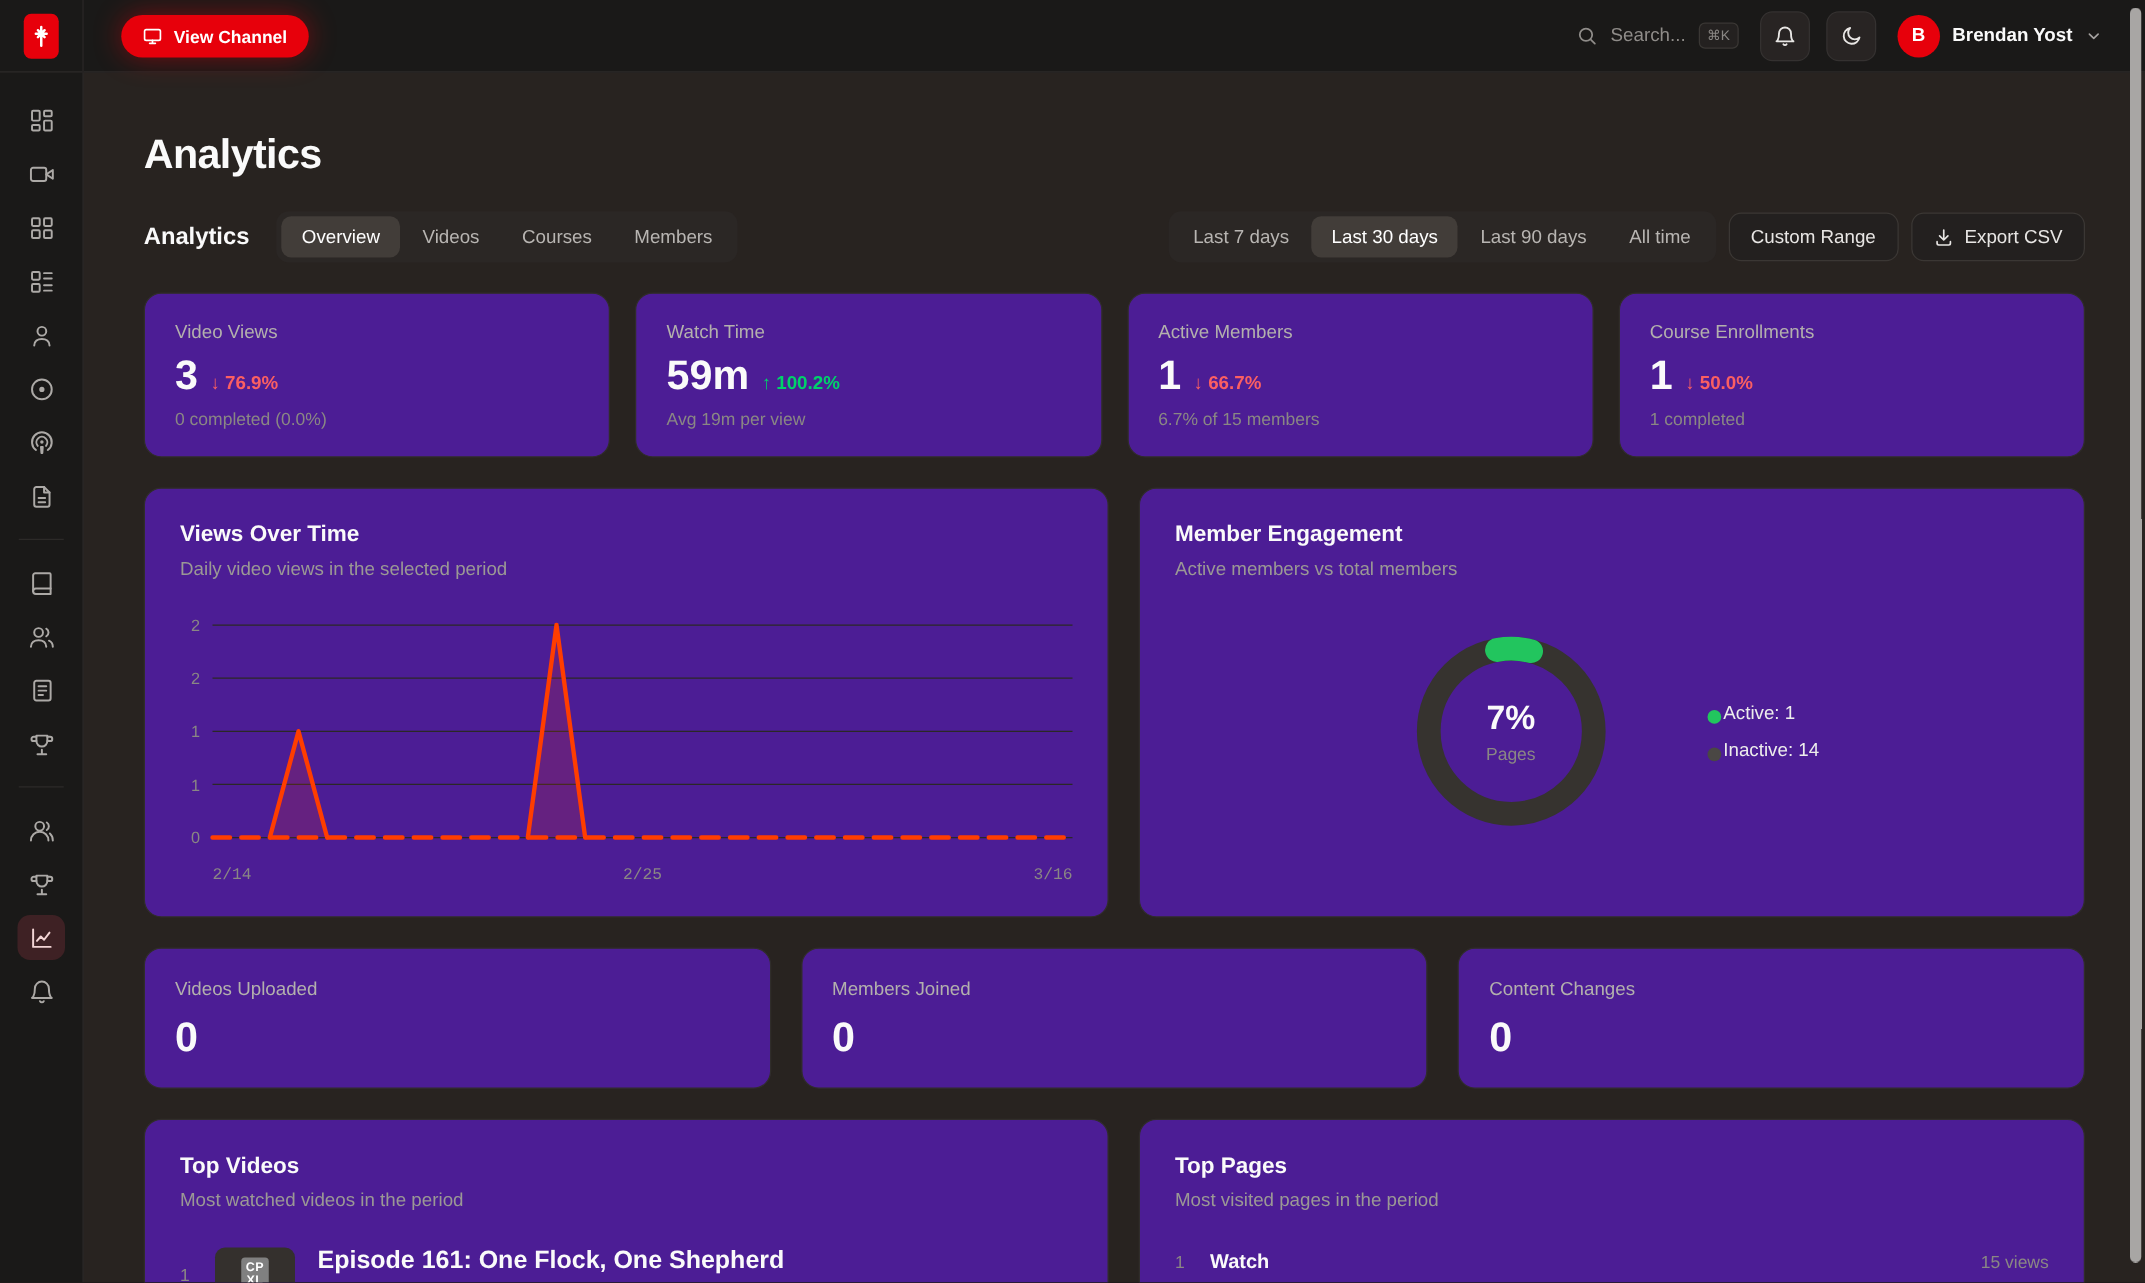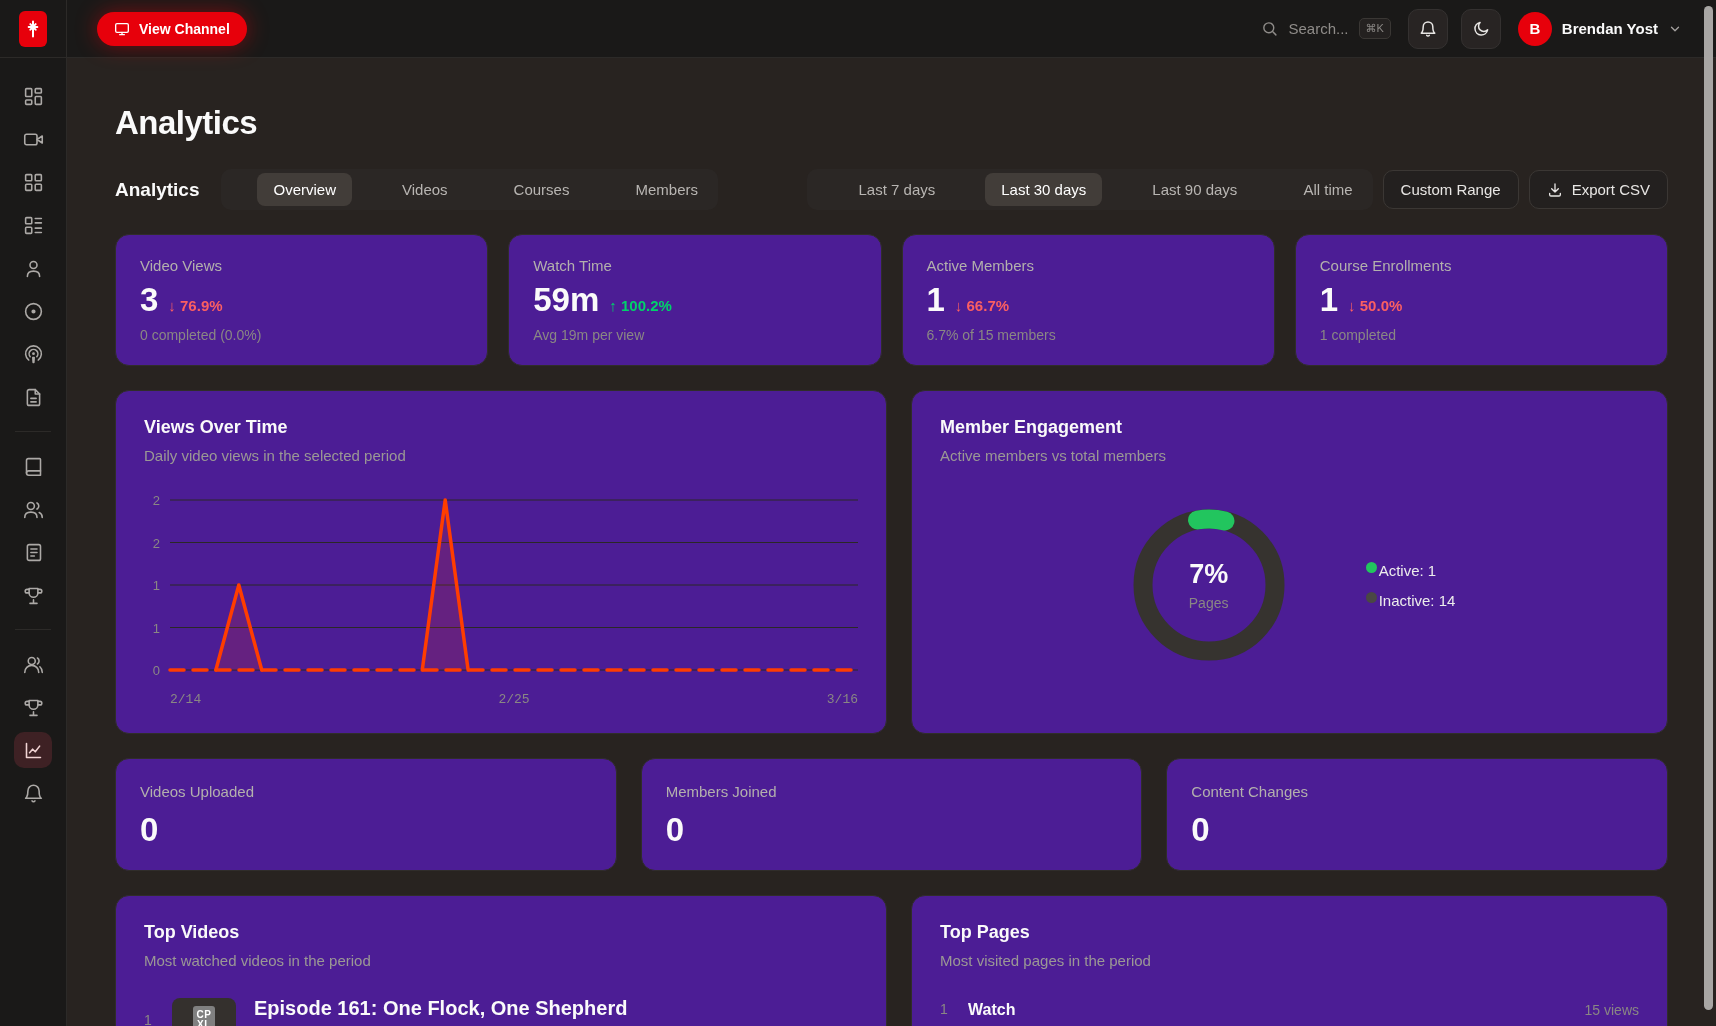--- a/index.html
+++ b/index.html
@@ -29,21 +29,21 @@
   .user-btn{display:flex;align-items:center;gap:10px;background:none;border:none;color:#fafafa;cursor:pointer;font-family:inherit;padding:4px;}
   .avatar{width:34px;height:34px;border-radius:50%;background:#e7000b;color:#fff;font-size:15px;font-weight:bold;display:flex;align-items:center;justify-content:center;}
   .user-name{font-size:15px;font-weight:bold;}
   .user-btn svg{width:14px;height:14px;color:#a5a2a0;}
   
   .content{padding:46px 48px 0;overflow:hidden;}
   h1{margin:0 0 27px;font-size:33px;font-weight:bold;letter-spacing:-.5px;}
   .controls{display:flex;align-items:center;margin-bottom:24px;}
   .section-label{font-size:19px;font-weight:bold;margin-right:22px;}
   .seg{background:#2b2725;border-radius:10px;padding:4px;display:flex;gap:2px;}
-  .seg button{border:none;background:none;color:#b8b5b2;font-family:inherit;font-size:15px;padding:8px 16px;border-radius:8px;cursor:pointer;white-space:nowrap;margin-left:32px;}
+  .seg button{border:none;background:none;color:#b8b5b2;font-family:inherit;font-size:15px;padding:8px 16px;border-radius:8px;cursor:pointer;white-space:nowrap;}
   .seg button.active{background:#423d39;color:#fff;}
   .controls-right{margin-left:auto;display:flex;align-items:center;gap:10px;}
   .outline-btn{background:#23201f;border:1px solid #3b3734;color:#e8e6e4;font-family:inherit;font-size:15px;border-radius:10px;padding:10px 17px;display:flex;align-items:center;gap:9px;cursor:pointer;white-space:nowrap;}
   .outline-btn svg{width:16px;height:16px;}
   .card{background:#4c1d95;border:1px solid #302d2a;border-radius:14px;}
   
   .stats-row{display:grid;grid-template-columns:repeat(4,1fr);gap:20px;margin-bottom:24px;}
   .stat-card{padding:22px 24px;}
   .stat-label{font-size:15px;color:#b3b0ad;}
   .stat-value-row{display:flex;align-items:baseline;gap:10px;margin-top:9px;}
@@ -67,21 +67,21 @@
   .line{stroke:#ff3d00;stroke-width:3.5;fill:none;stroke-linecap:round;stroke-linejoin:round;}
   .base{stroke:#ff3d00;stroke-width:3.5;stroke-dasharray:14 9;stroke-linecap:round;}
   .xticks{display:flex;justify-content:space-between;padding-left:26px;margin-top:22px;font-size:13px;color:#8a8784;font-family:Liberation Mono, monospace;}
   
   .engage-body{display:flex;align-items:center;justify-content:center;gap:72px;margin-top:36px;}
   .donut-wrap{position:relative;width:170px;height:170px;}
   .donut-center{position:absolute;inset:0;display:flex;flex-direction:column;align-items:center;justify-content:center;}
   .donut-pct{font-size:27px;font-weight:bold;}
   .donut-sub{font-size:14px;color:#8a8784;margin-top:5px;}
   .legend{display:flex;flex-direction:column;gap:13px;}
-  .legend-item{display:flex;align-items:flex-start;gap:2px;font-size:15px;color:#ededec;}
+  .legend-item{display:flex;align-items:flex-end;gap:2px;font-size:15px;color:#ededec;}
   .dot{width:11px;height:11px;border-radius:50%;}
   
   .zeros-row{display:grid;grid-template-columns:repeat(3,1fr);gap:24px;margin-bottom:24px;}
   .zero-card{padding:24px;}
   .zero-label{font-size:15px;color:#b3b0ad;}
   .zero-value{font-size:33px;font-weight:bold;margin-top:13px;line-height:1;}
   
   .bottom-row{display:grid;grid-template-columns:772px 1fr;gap:24px;}
   .list-card{padding:26px 28px;}
   .video-item{display:flex;align-items:center;gap:18px;margin-top:28px;cursor:pointer;}

